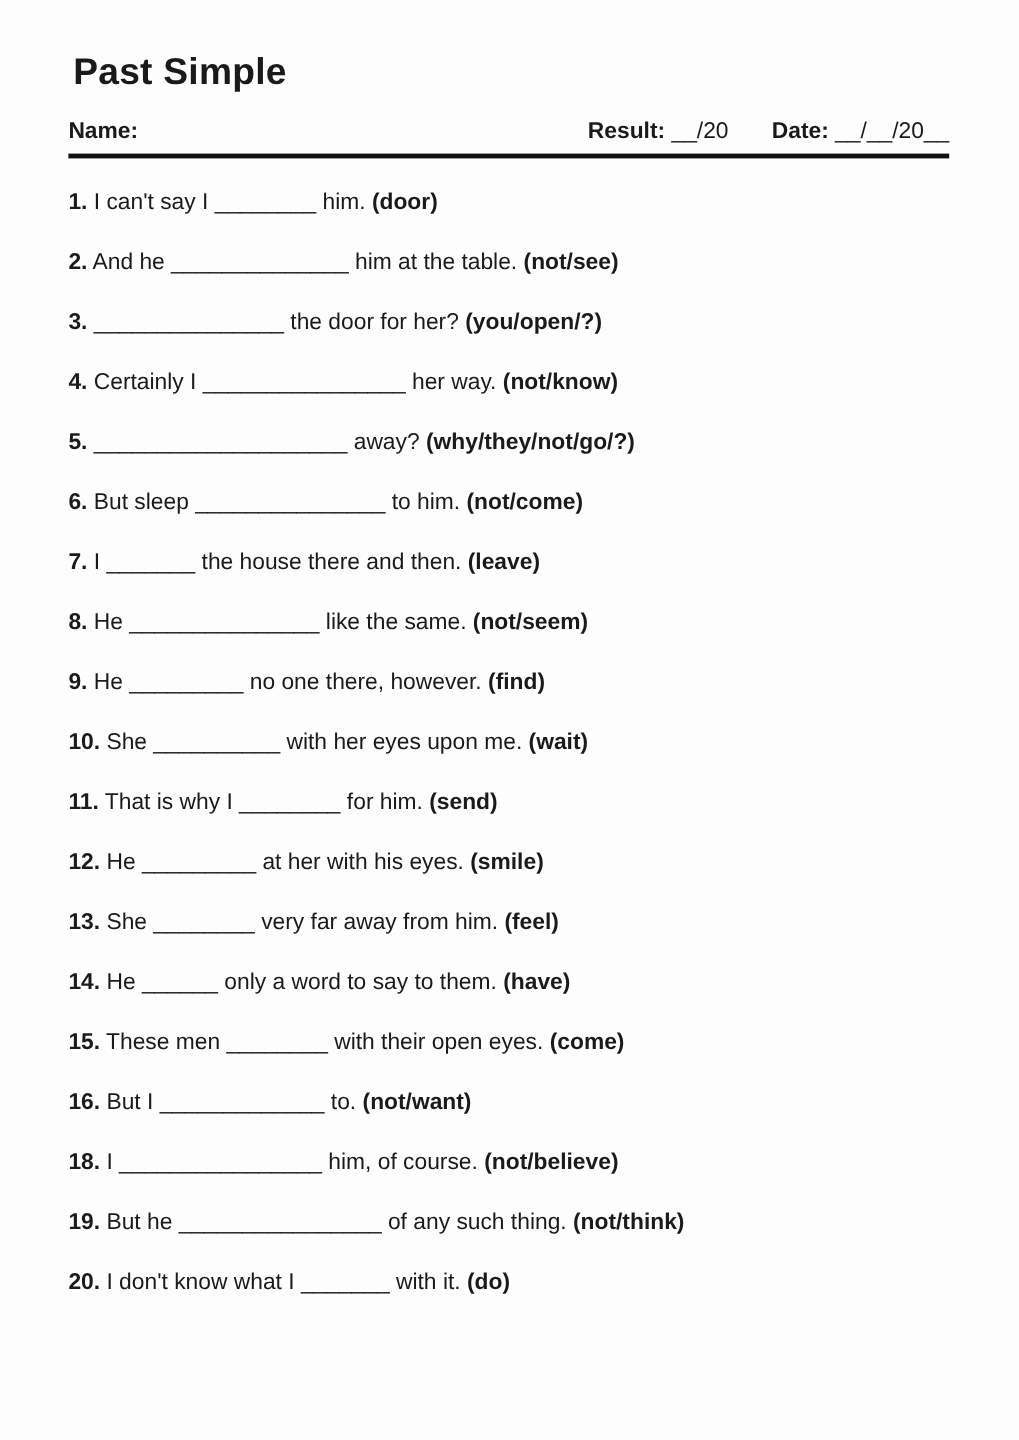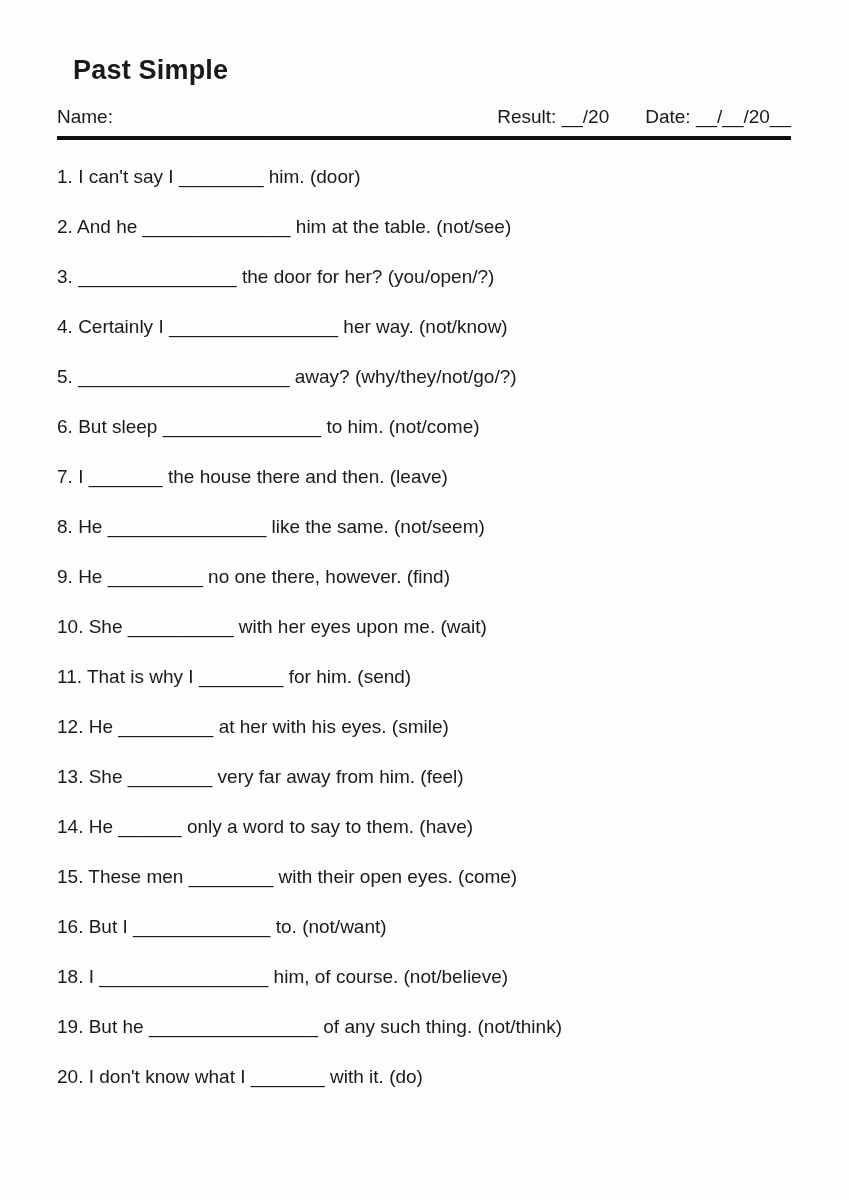--- a/index.html
+++ b/index.html
@@ -12,39 +12,39 @@
     width: 849px;
     height: 1200px;
     background: #fdfdfd;
     box-sizing: border-box;
     padding: 40px 58px 0 57px;
     font-family: "Liberation Sans", "DejaVu Sans", sans-serif;
     color: #1a1a1a;
     overflow: hidden;
   }
   .title {
-    font-size: 27px;
+    font-size: 31px;
     font-weight: bold;
     letter-spacing: 0.2px;
     line-height: 1.05;
-    margin: 16px;
+    margin: 4px;
   }
   .meta-row {
     margin-top: 22px;
     display: flex;
     justify-content: space-between;
     align-items: baseline;
     font-size: 19px;
     line-height: 1.2;
   }
   .meta-right {
     display: flex;
     gap: 36px;
   }
-  .b { font-weight: normal; }
+  .b { font-weight: bold; }
   .divider {
     margin-top: 7px;
     height: 4px;
     background: #111111;
     width: 100%;
   }
   .questions {
     margin-top: 26px;
   }
   .q {

